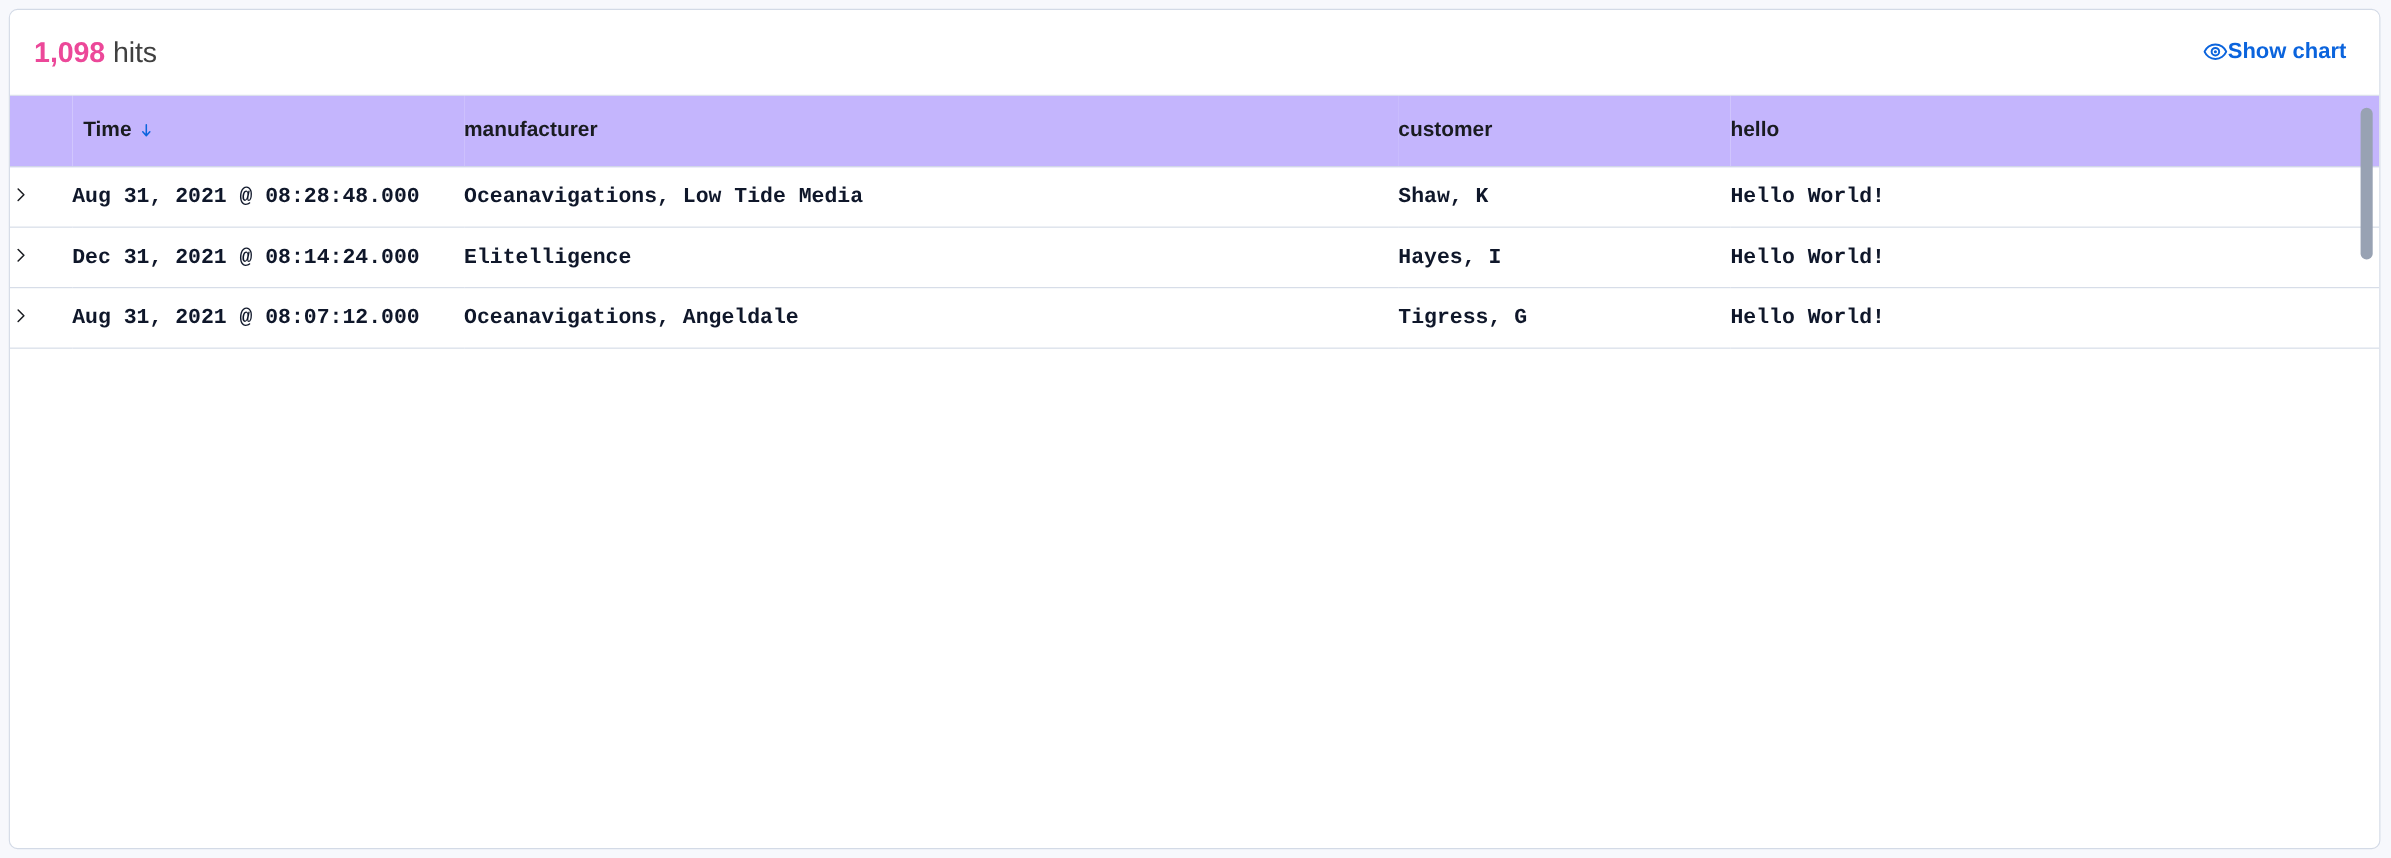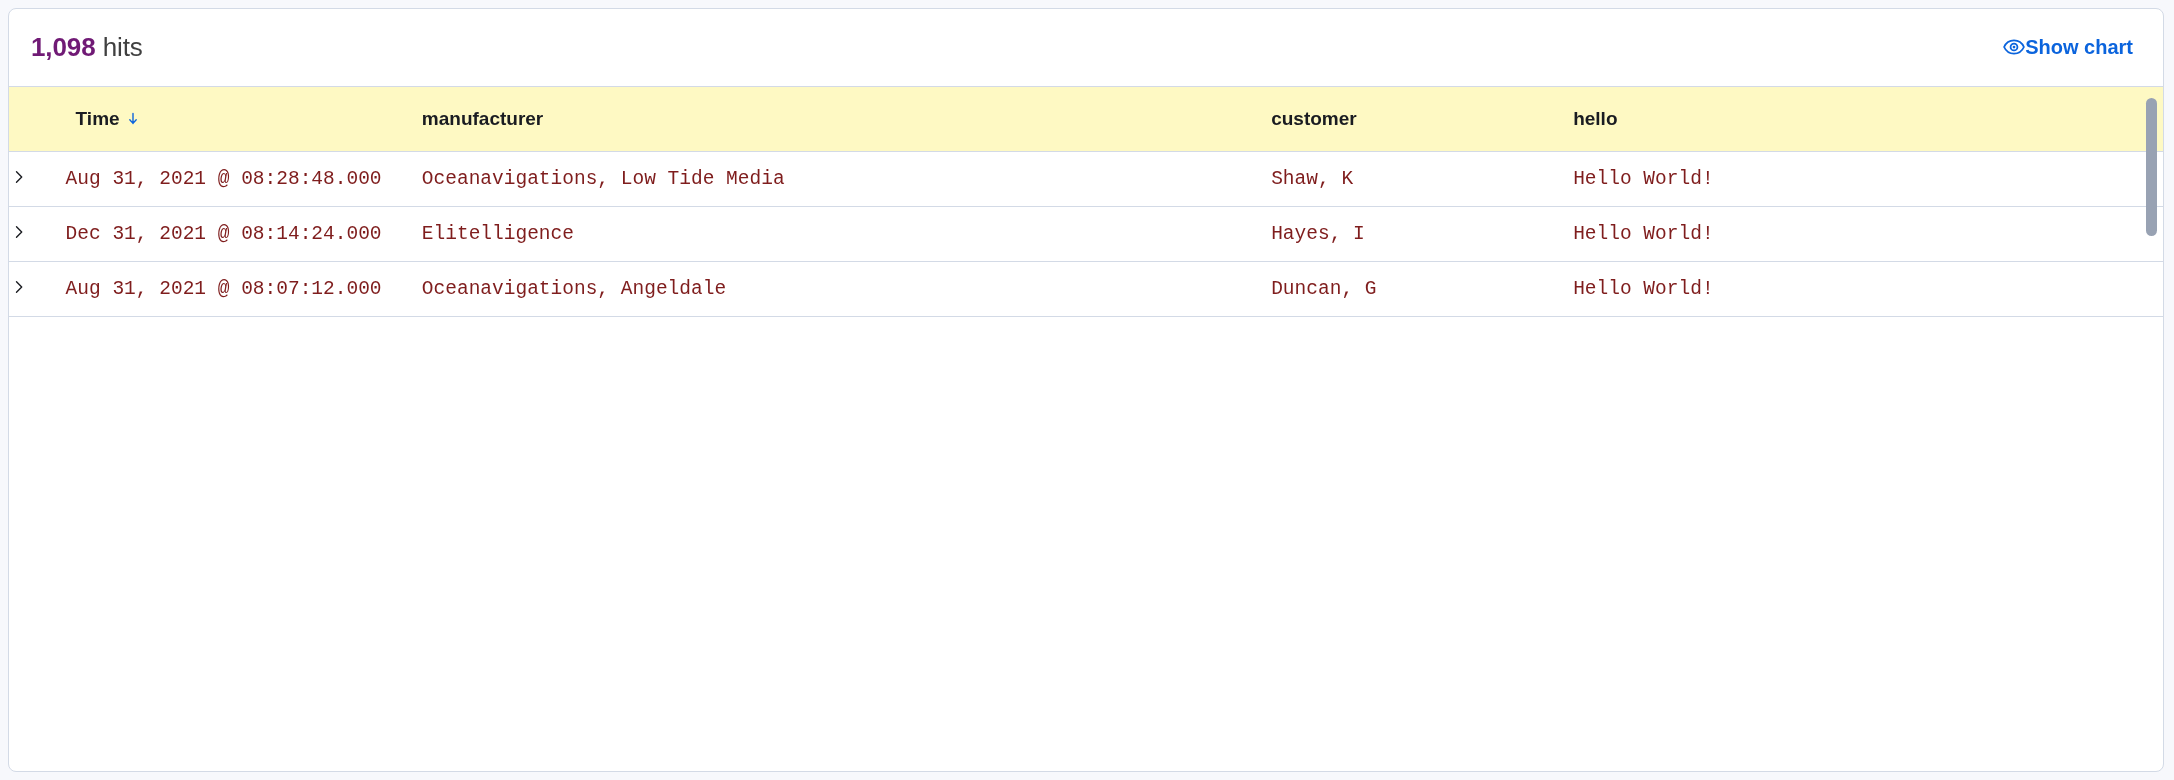--- a/index.html
+++ b/index.html
@@ -38,21 +38,21 @@
   }
 
   .hits-label {
     font-size: 26px;
     color: #343741;
     letter-spacing: -0.1px;
     white-space: nowrap;
   }
   .hits-count {
     font-weight: 700;
-    color: #701a75;
+    color: #ec4899;
   }
   .hits-word {
     font-weight: 400;
     color: #404040;
   }
 
   .show-chart-btn {
     display: flex;
     align-items: flex-start;
     color: #0b64dd;
@@ -80,42 +80,43 @@
   table.docs thead th {
     text-align: left;
     font-size: 19px;
     font-weight: 700;
     color: #1a1c21;
     padding: 0;
     height: 64px;
     vertical-align: middle;
     border-top: 1px solid #d3dae6;
     border-bottom: 1px solid #d3dae6;
-    background: #fef9c3;
+    background: #c4b5fd;
     white-space: nowrap;
   }
 
   .th-inner {
     display: flex;
     align-items: center;
     gap: 5px;
   }
 
   .sort-arrow { display: inline-flex; align-items: center; }
 
   table.docs tbody td {
     font-family: "Liberation Mono", "DejaVu Sans Mono", monospace;
     font-size: 19.5px;
-    color: #7f1d1d;
+    color: #0f172a;
     height: 54px;
     padding: 0;
     vertical-align: middle;
     border-bottom: 1px solid #d3dae6;
     white-space: nowrap;
     letter-spacing: 0px;
+    font-weight: bold;
   }
 
   
   col.c-expand { width: 48px; }
   col.c-time   { width: 302px; }
   col.c-manu   { width: 720px; }
   col.c-cust   { width: 256px; }
   col.c-hello  { width: 500px; }
 
   td.expand-cell {
@@ -246,21 +247,21 @@
         <tr>
           <td class="expand-cell">
             <span class="expand-chevron">
               <svg width="16" height="16" viewBox="0 0 16 16" xmlns="http://www.w3.org/2000/svg">
                   <path d="M5.5 2.8L10.7 8l-5.2 5.2" stroke="#1a1c21" stroke-width="1.4" fill="none" stroke-linecap="round" stroke-linejoin="round"></path>
                 </svg>
             </span>
           </td>
           <td class="c-time-cell">Aug 31, 2021 @ 08:07:12.000</td>
           <td>Oceanavigations, Angeldale</td>
-          <td>Duncan, G</td>
+          <td>Tigress, G</td>
           <td>Hello World!</td>
         </tr>
       </tbody>
     </table>
 
     <div class="vscroll-track">
       <div class="vscroll-thumb"></div>
     </div>
   </div>
 

